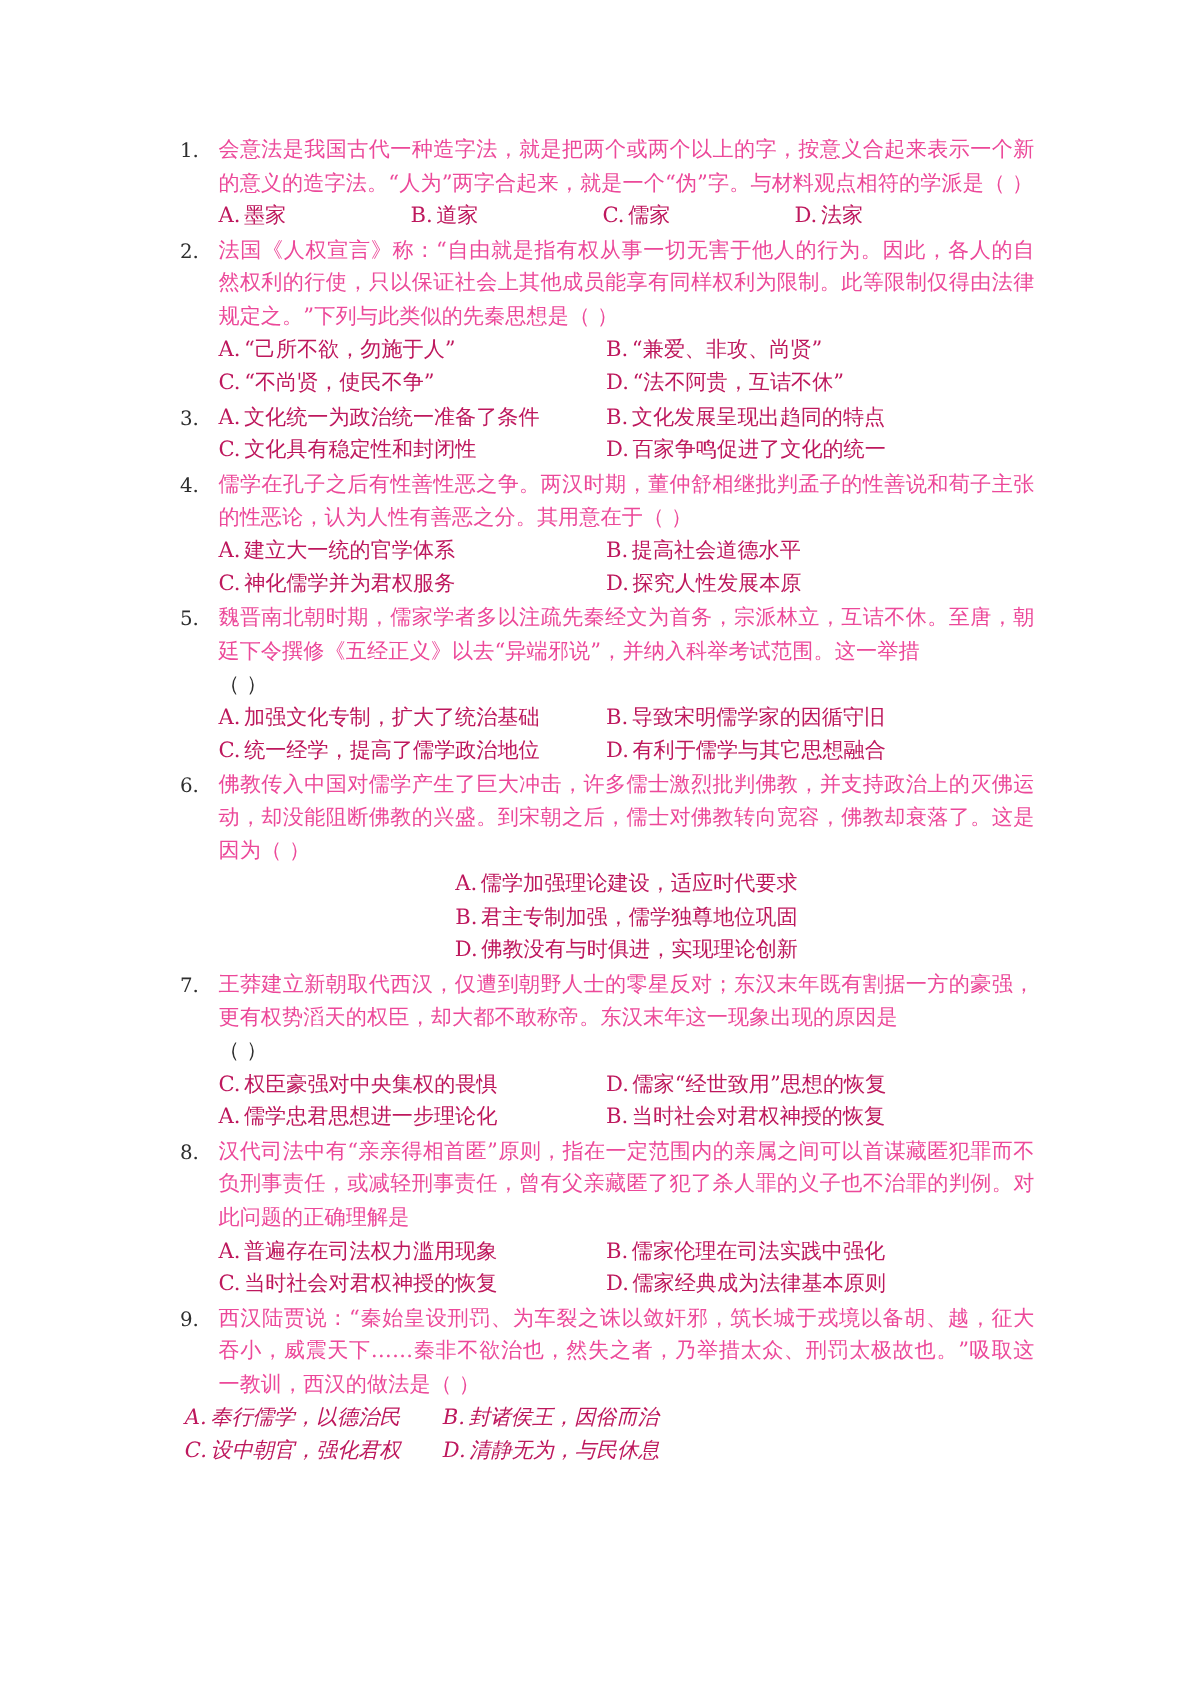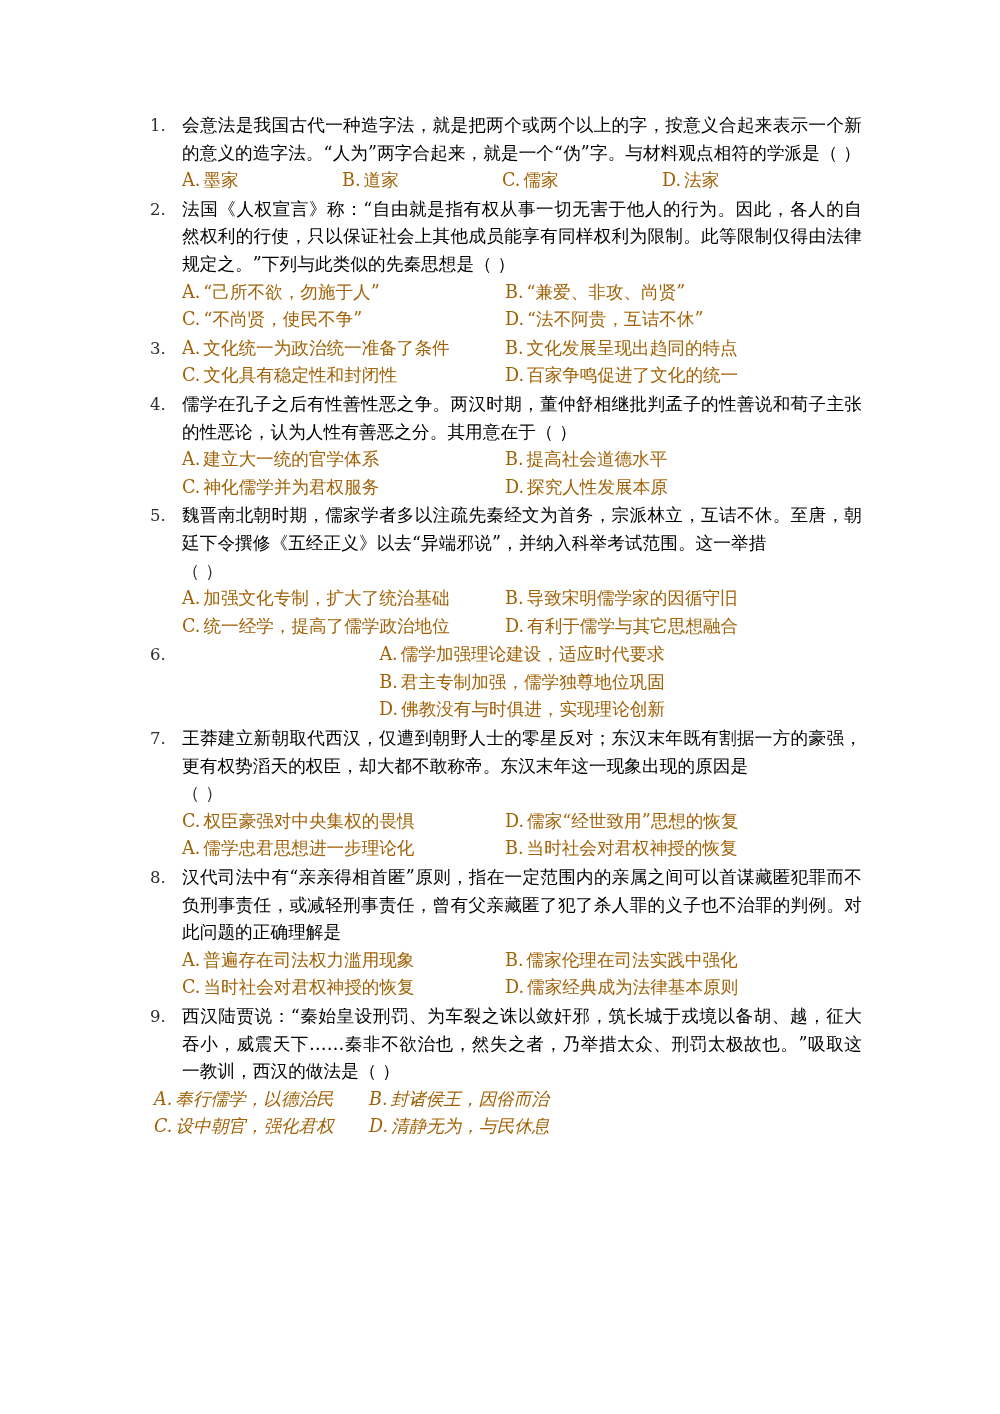--- a/index.html
+++ b/index.html
@@ -45,35 +45,35 @@
     text-align: left;
     color: #2e2e2e;
   }
   .q-stem {
     margin-left: 32px;
     font-size: 17.6px;
     line-height: 27.6px;
     text-align: justify;
     text-justify: inter-ideograph;
     letter-spacing: 0.1px;
-    color: #000000;
+    color: #ec4899;
   }
   .q-paren {
     margin-left: 32px;
     font-size: 17.6px;
     line-height: 27.6px;
     color: #2e2e2e;
   }
 
   
   .opts {
     margin-left: 32px;
     font-size: 17.6px;
     line-height: 27.6px;
-    color: #a16207;
+    color: #be185d;
   }
   .opt-row {
     display: block;
     white-space: nowrap;
     line-height: 27.6px;
   }
   .opt {
     display: inline-block;
     vertical-align: top;
   }
@@ -143,20 +143,21 @@
         <div class="q-num">5.</div>
         <div class="q-stem">魏晋南北朝时期，儒家学者多以注疏先秦经文为首务，宗派林立，互诘不休。至唐，朝廷下令撰修《五经正义》以去“异端邪说”，并纳入科举考试范围。这一举措</div>
         <div class="q-paren">（       ）</div>
         <div class="opts cols2">
           <div class="opt-row"><span class="opt"><span class="lab">A.</span><span class="txt">加强文化专制，扩大了统治基础</span></span><span class="opt"><span class="lab">B.</span><span class="txt">导致宋明儒学家的因循守旧</span></span></div>
           <div class="opt-row"><span class="opt"><span class="lab">C.</span><span class="txt">统一经学，提高了儒学政治地位</span></span><span class="opt"><span class="lab">D.</span><span class="txt">有利于儒学与其它思想融合</span></span></div>
         </div>
       </div>
       <div class="q">
         <div class="q-num">6.</div>
+        <div class="q-stem">佛教传入中国对儒学产生了巨大冲击，许多儒士激烈批判佛教，并支持政治上的灭佛运动，却没能阻断佛教的兴盛。到宋朝之后，儒士对佛教转向宽容，佛教却衰落了。这是因为（       ）</div>
         <div class="opts stack">
           <div class="opt-row"><span class="opt"><span class="lab">A.</span><span class="txt">儒学加强理论建设，适应时代要求</span></span></div>
           <div class="opt-row"><span class="opt"><span class="lab">B.</span><span class="txt">君主专制加强，儒学独尊地位巩固</span></span></div>
           <div class="opt-row"><span class="opt"><span class="lab">D.</span><span class="txt">佛教没有与时俱进，实现理论创新</span></span></div>
         </div>
       </div>
       <div class="q">
         <div class="q-num">7.</div>
         <div class="q-stem">王莽建立新朝取代西汉，仅遭到朝野人士的零星反对；东汉末年既有割据一方的豪强，更有权势滔天的权臣，却大都不敢称帝。东汉末年这一现象出现的原因是</div>
         <div class="q-paren">（       ）</div>

